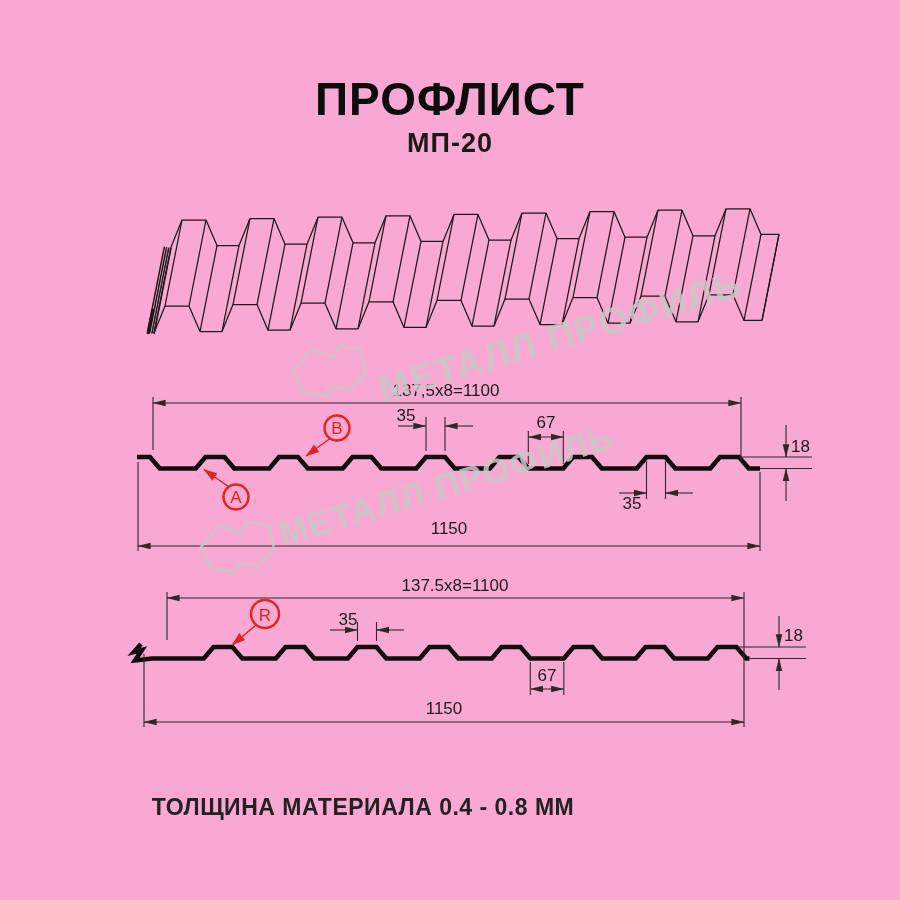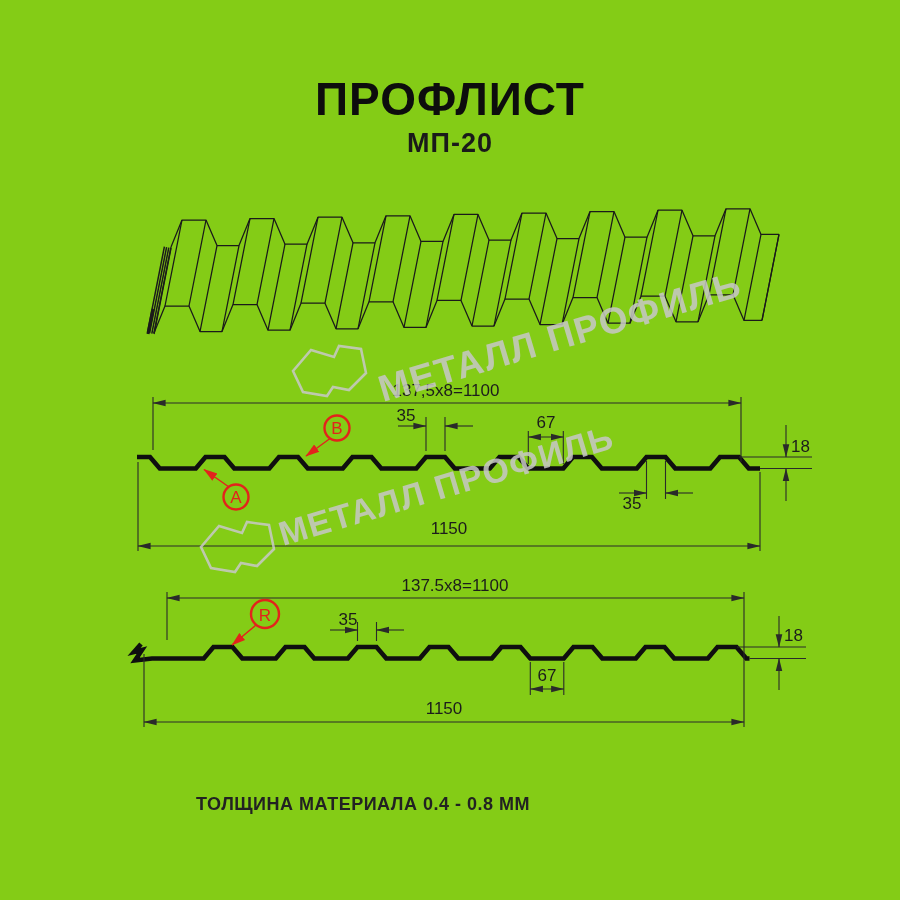--- a/index.html
+++ b/index.html
@@ -1,23 +1,23 @@
 <!DOCTYPE html>
 <html><head>
 <meta charset="utf-8">
 <style>
   html,body{margin:0;padding:0;background:#ffffff;}
-  .canvas{position:relative;width:900px;height:900px;background:#84cc16;overflow:hidden;
+  .canvas{position:relative;width:900px;height:900px;background:#f9a8d4;overflow:hidden;
           font-family:"Liberation Sans",sans-serif;color:#111;}
   .title{position:absolute;left:0;top:72px;width:900px;text-align:center;
          font-size:46px;font-weight:800;letter-spacing:1px;color:#0d0d0d;}
   .subtitle{position:absolute;left:0;top:128px;width:900px;text-align:center;
          font-size:27px;font-weight:600;letter-spacing:1px;color:#1a1a1a;}
   .footer{position:absolute;left:0;top:794px;width:726px;text-align:center;
-         font-size:18px;font-weight:600;letter-spacing:.5px;color:#222;}
+         font-size:23px;font-weight:600;letter-spacing:.5px;color:#222;}
   svg{position:absolute;left:0;top:0;}
   .thin{stroke:#2a2a2a;stroke-width:1.1;fill:none;}
   .profile{stroke:#0f0f0f;stroke-width:4.6;fill:none;stroke-linejoin:miter;}
   .wire{stroke:#1a1a1a;stroke-width:1.25;fill:none;stroke-linejoin:round;}
   .wire2{stroke:#1a1a1a;stroke-width:1.5;fill:none;}
   .dimtext{font-family:"Liberation Sans",sans-serif;font-size:17px;fill:#1c1c1c;}
   .red{stroke:#e3231c;fill:none;}
   .redtext{font-family:"Liberation Sans",sans-serif;font-size:17px;fill:#e3231c;}
   .wm{font-family:"Liberation Sans",sans-serif;font-weight:700;fill:#c8c8c8;opacity:.85;}
   .wmlogo{stroke:#c8c8c8;stroke-width:2.6;fill:none;opacity:.85;}

